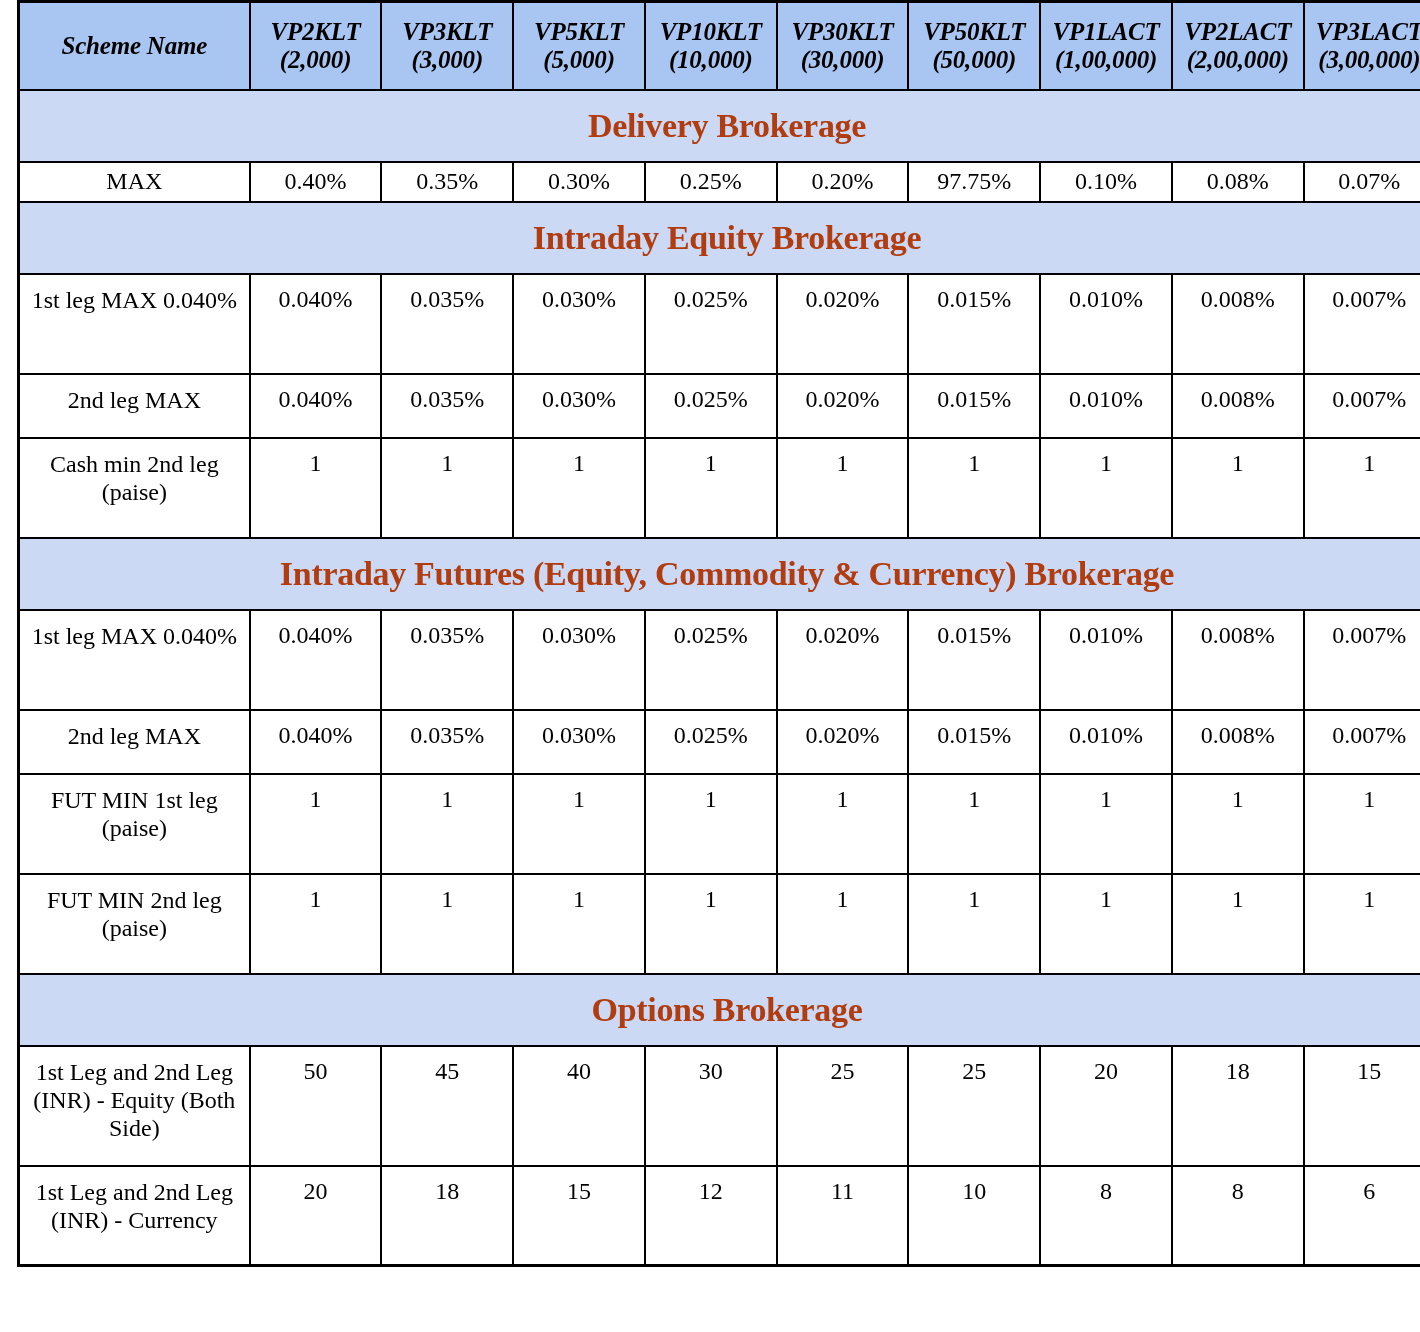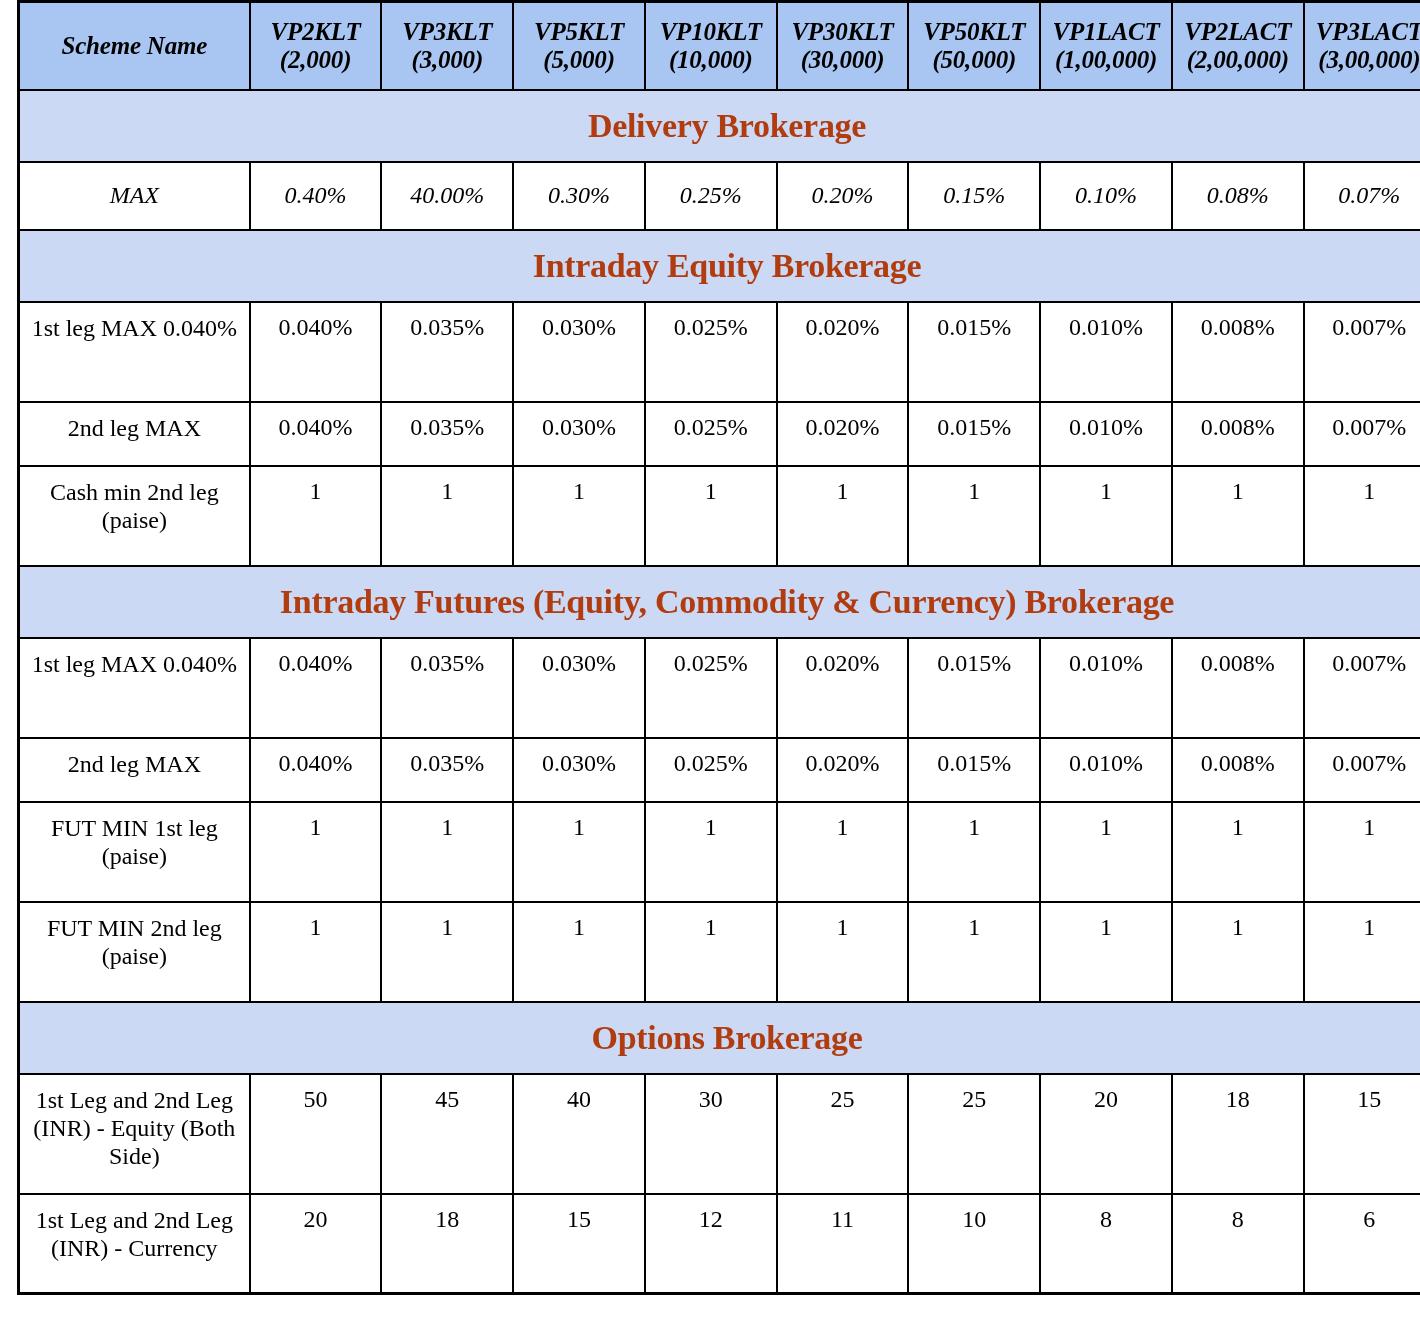--- a/index.html
+++ b/index.html
@@ -73,21 +73,21 @@
     line-height: 1.18;
     text-align: center;
     vertical-align: top;
     padding-top: 10px;
     padding-left: 4px;
     padding-right: 4px;
   }
   tr.data-row td.label-cell {
     padding-top: 11px;
   }
-  tr.h-54  td { height: 68px; font-style: italic; }
+  tr.h-54  td { height: 40px; }
   tr.h-84  td { height: 100px; }
   tr.h-64  td { height: 64px; }
   tr.h-120 td { height: 120px; }
   tr.h-100 td { height: 100px; }
 
   tr.data-row.vmid td { vertical-align: middle; padding-top: 0; }
 </style>
 </head>
 <body>
 
@@ -137,25 +137,25 @@
       </tr>
     </thead>
     <tbody>
 
       <tr class="section-row">
         <td colspan="10">Delivery Brokerage</td>
       </tr>
       <tr class="data-row vmid h-54">
         <td class="label-cell">MAX</td>
         <td>0.40%</td>
-        <td>40.00%</td>
+        <td>0.35%</td>
         <td>0.30%</td>
         <td>0.25%</td>
         <td>0.20%</td>
-        <td>0.15%</td>
+        <td>97.75%</td>
         <td>0.10%</td>
         <td>0.08%</td>
         <td>0.07%</td>
       </tr>
 
       <tr class="section-row">
         <td colspan="10">Intraday Equity Brokerage</td>
       </tr>
       <tr class="data-row h-84">
         <td class="label-cell">1st leg MAX 0.040%</td>

